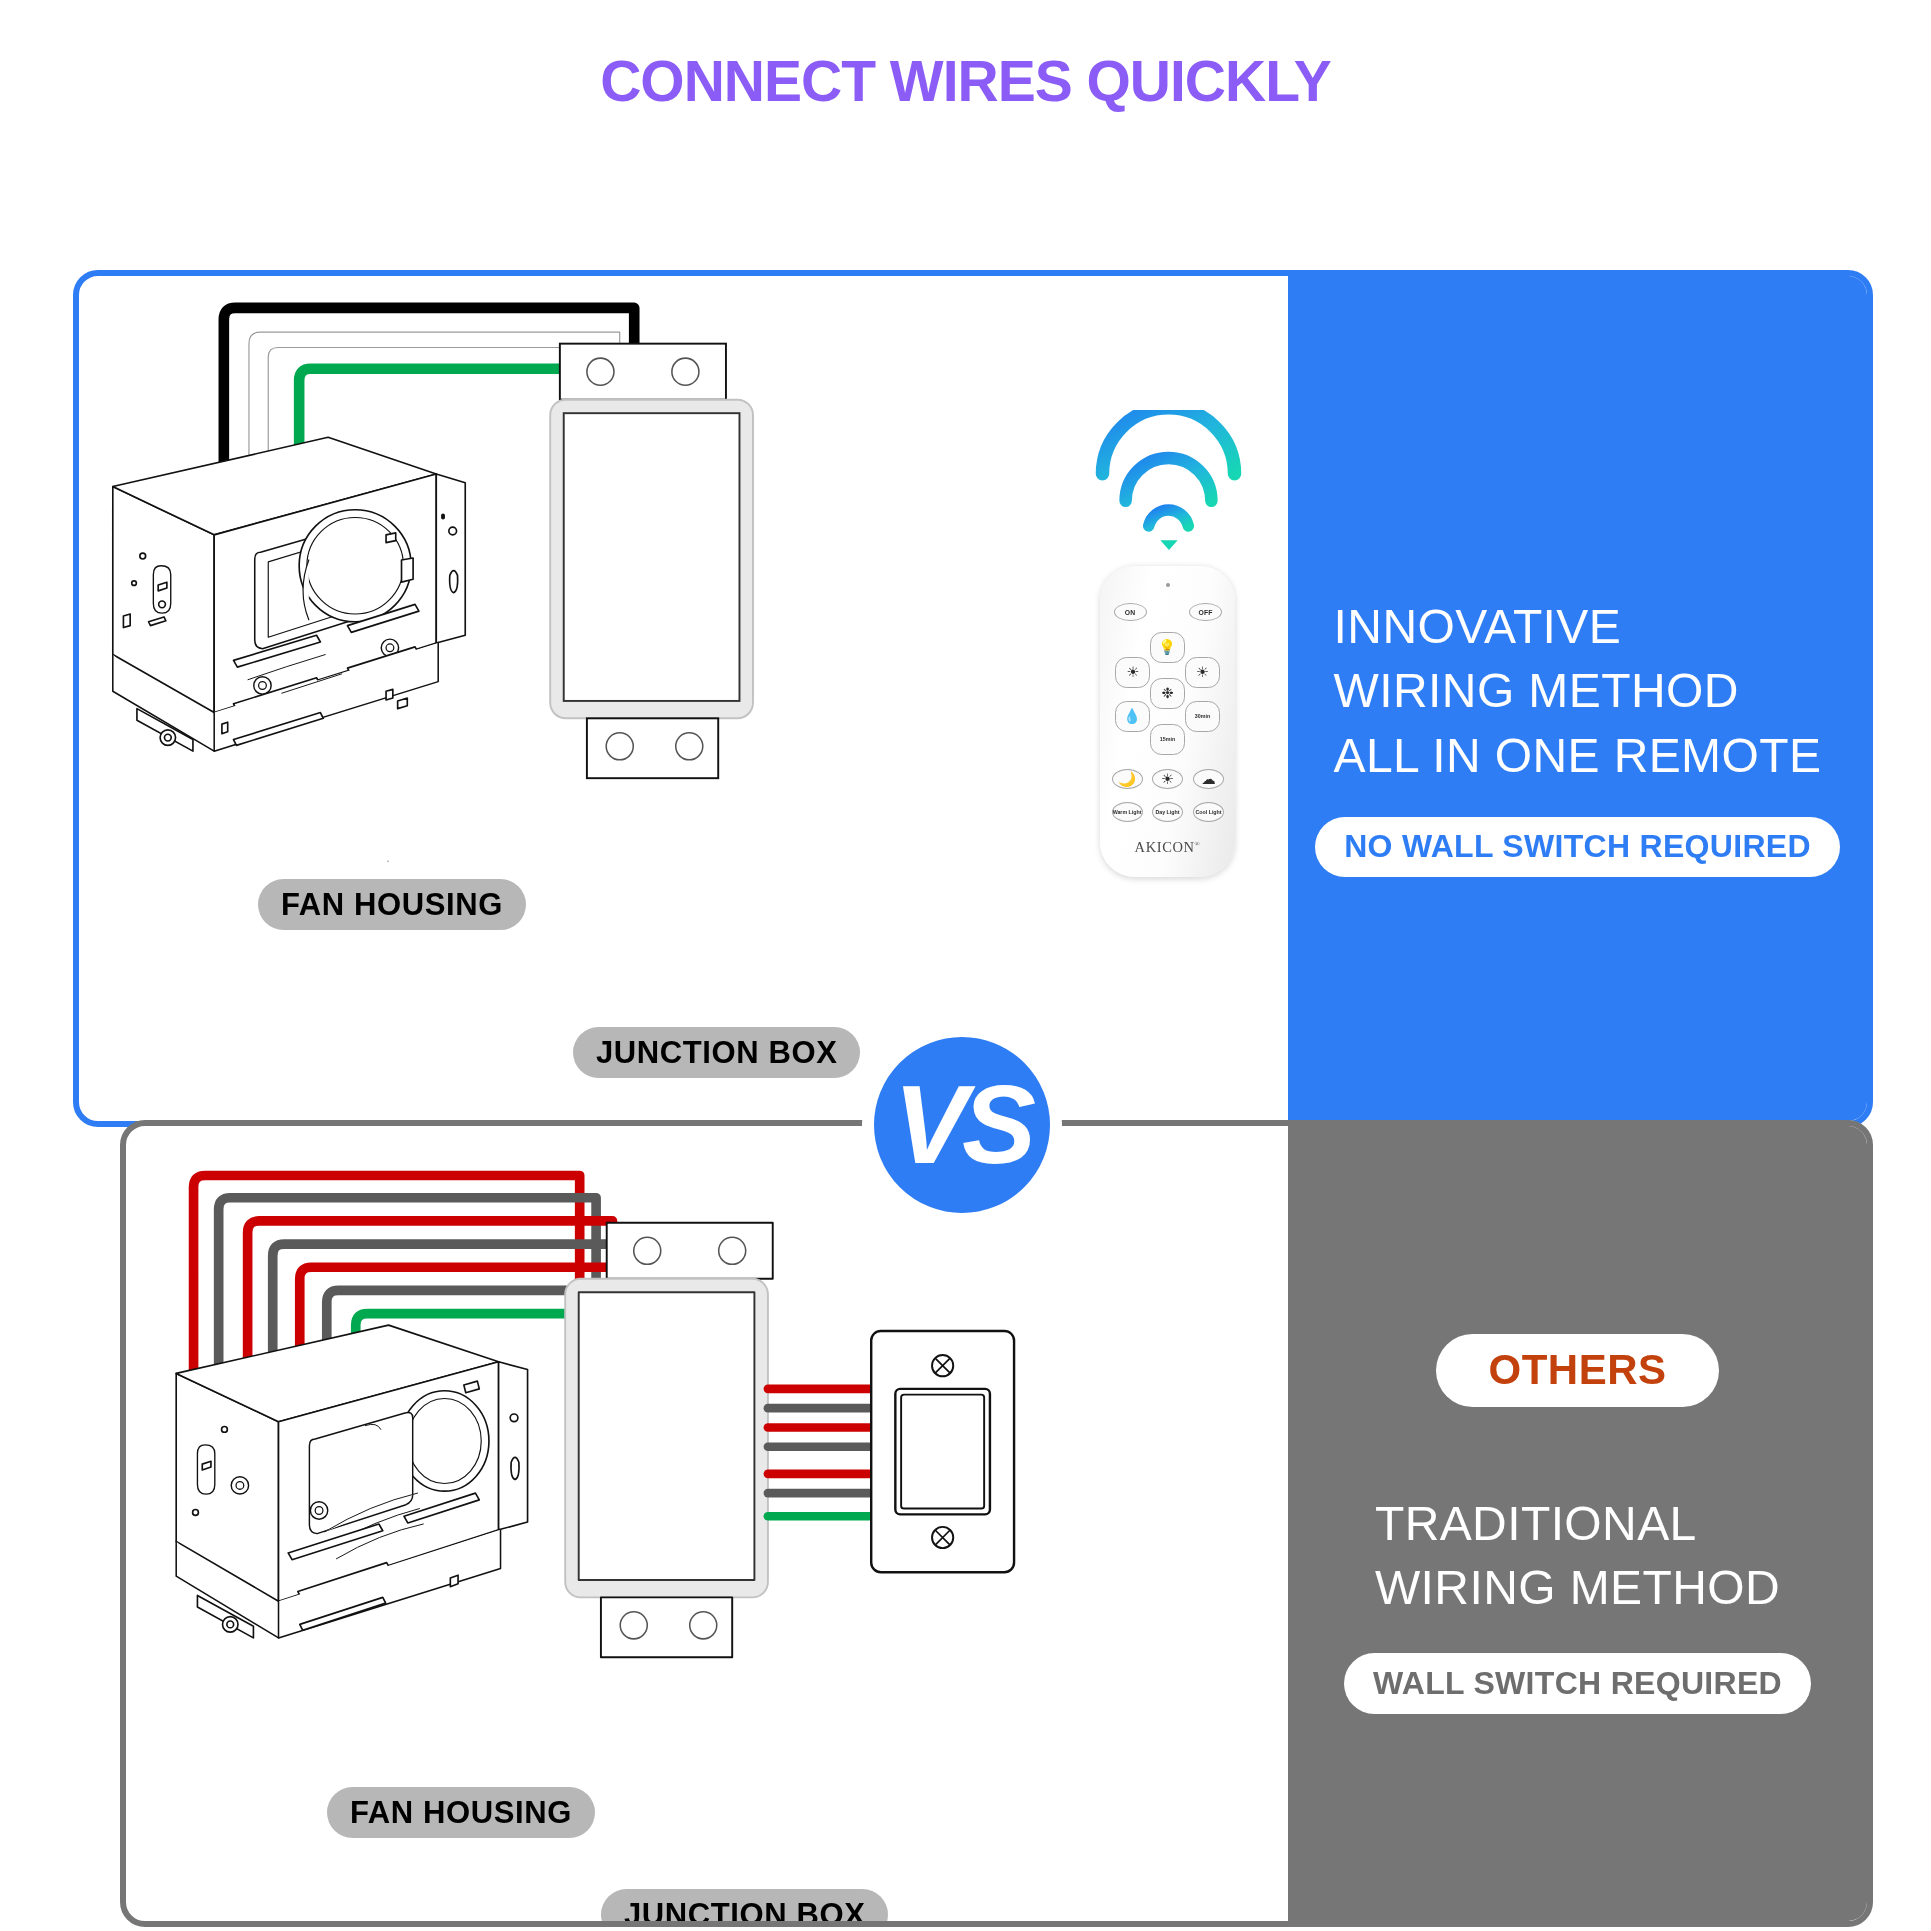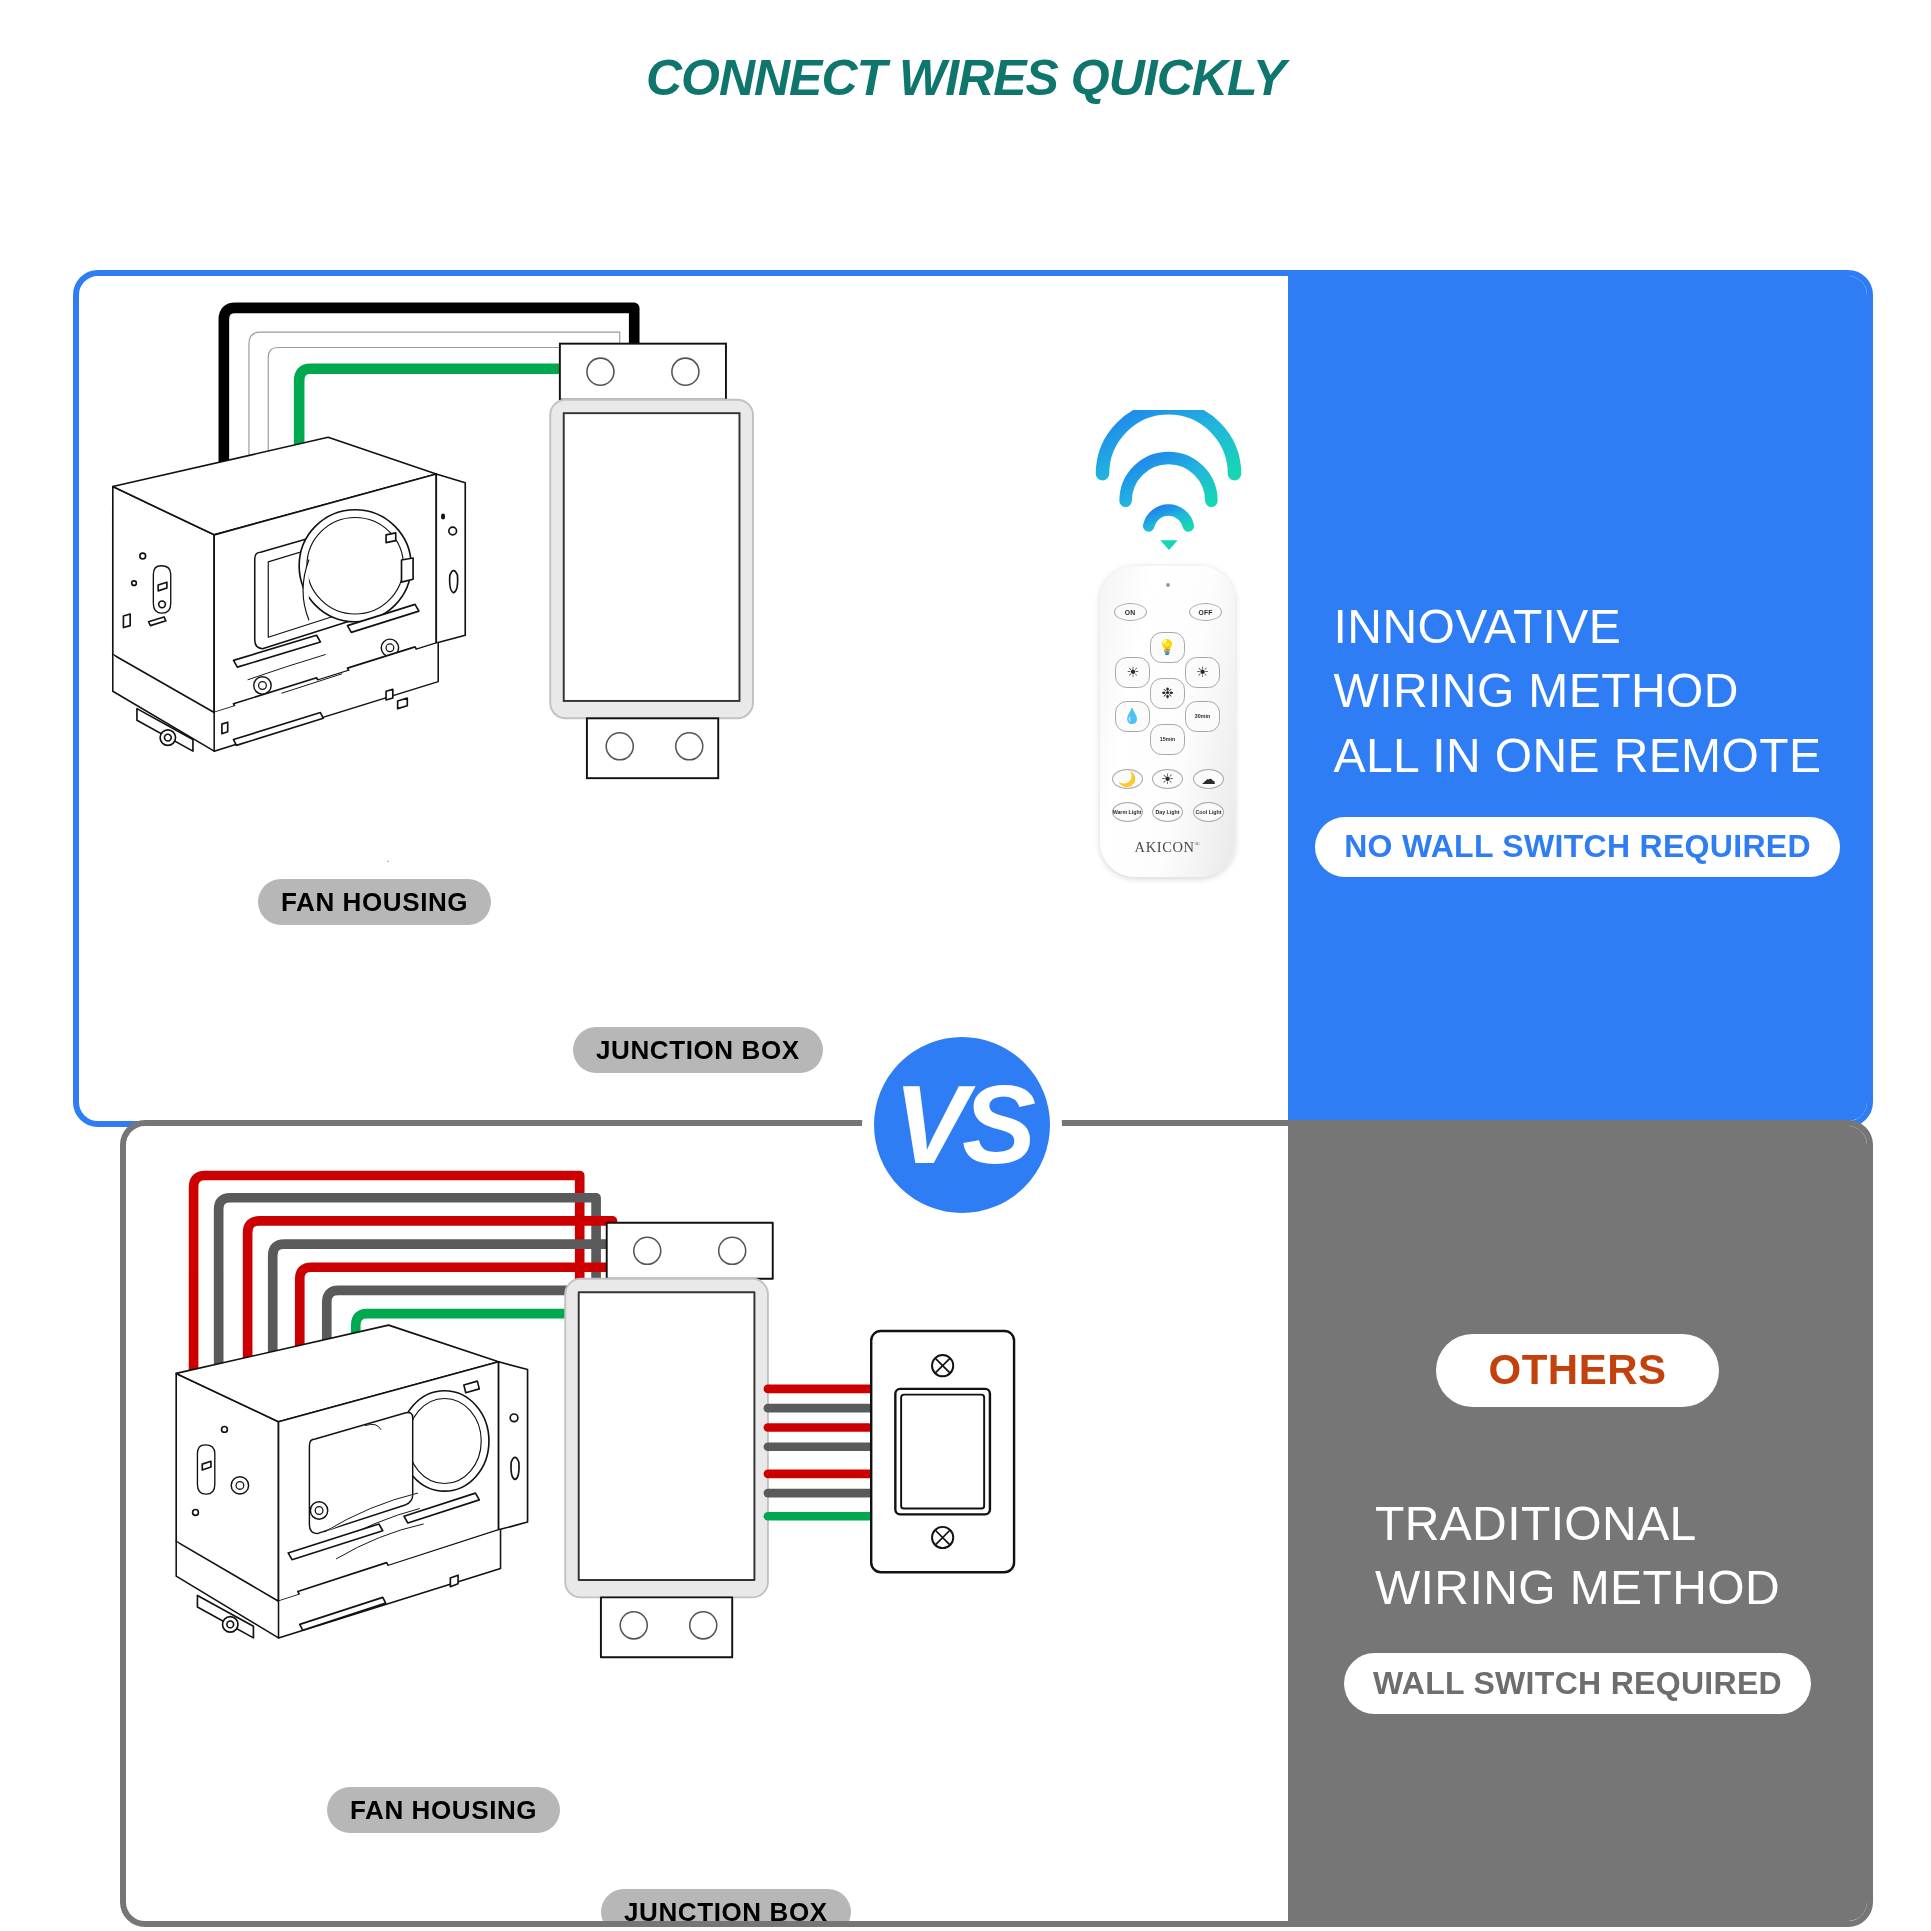--- a/index.html
+++ b/index.html
@@ -9,27 +9,26 @@
     font-family:"Liberation Sans", sans-serif;
     overflow:hidden;
     position:relative;
   }
   
   #title-block{
     position:absolute;left:0;top:50px;width:1931px;
     text-align:center;
   }
   #title-block .line{
-    font-size:50px;
+    font-size:57px;
     font-weight:bold;
     letter-spacing:-1px;
     line-height:1.12;
-    color:#0f766e;
+    color:#8b5cf6;
     white-space:nowrap;
-    font-style:italic;
   }
 
   
   #ours-panel{
     position:absolute;left:73px;top:270px;width:1800px;height:857px;
     border:6.8px solid #2f7df4;
     border-radius:25px;
     box-sizing:border-box;
     background:#ffffff;
     overflow:hidden;
@@ -90,21 +89,21 @@
   }
   #vs-badge span{
     color:#ffffff;font-size:111px;font-weight:bold;font-style:italic;
     letter-spacing:-5.8px;line-height:1;
   }
 
   
   .chip{
     position:absolute;
     background:#b7b7b7;border-radius:58px;
-    color:#000000;font-size:26px;font-weight:bold;letter-spacing:0.6px;
+    color:#000000;font-size:31px;font-weight:bold;letter-spacing:0.6px;
     padding:7.7px 23px;white-space:nowrap;
     z-index:30;
   }
 
   
   .art{position:absolute;left:0;top:0;}
 
   
   #remote{
     position:absolute;left:1100px;top:566px;width:135px;height:311px;

